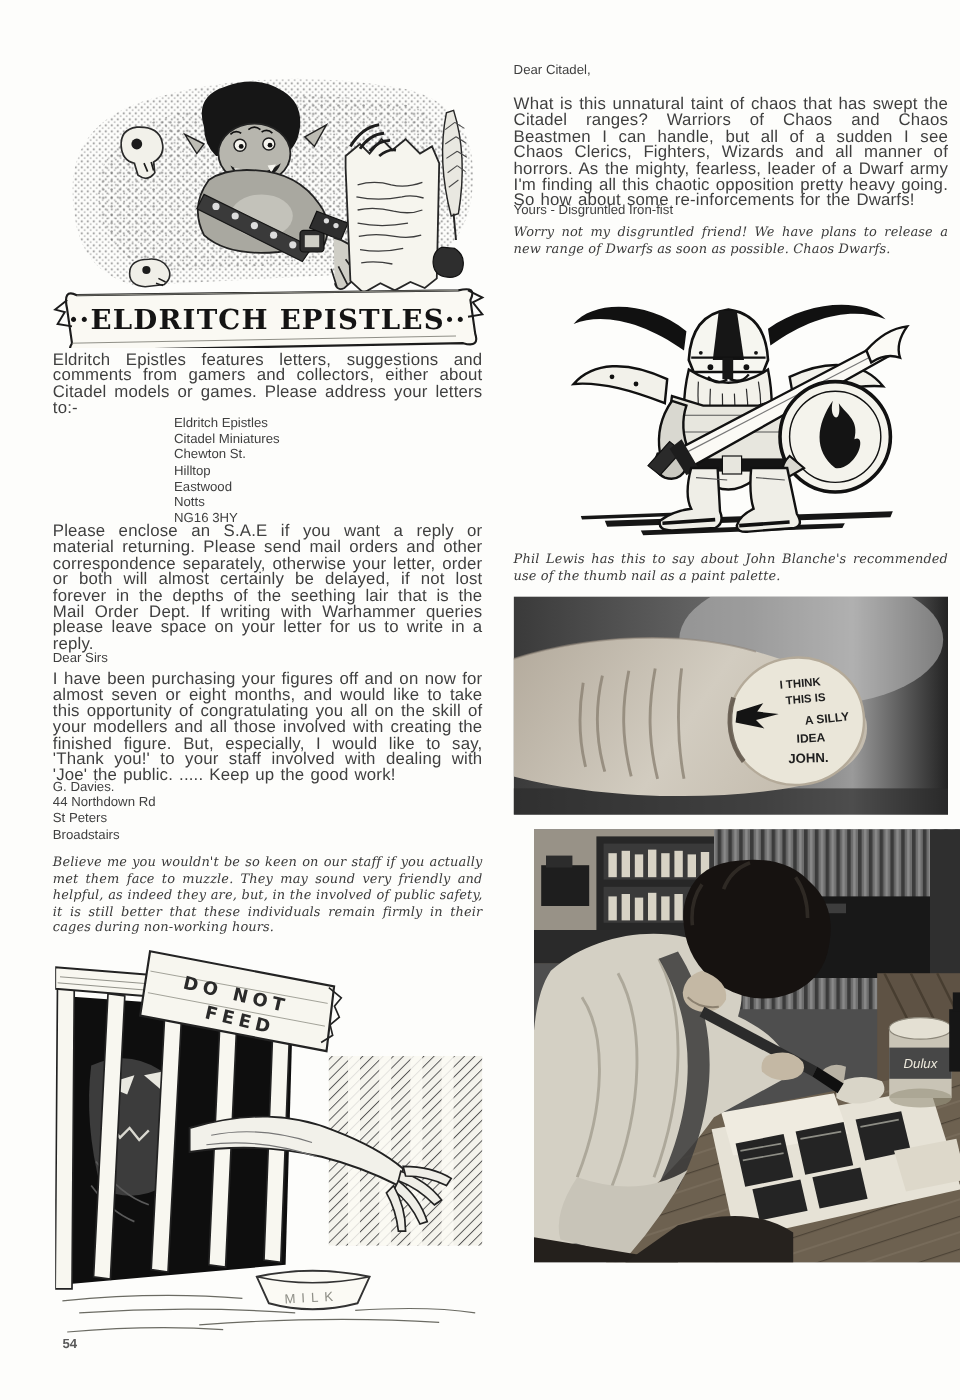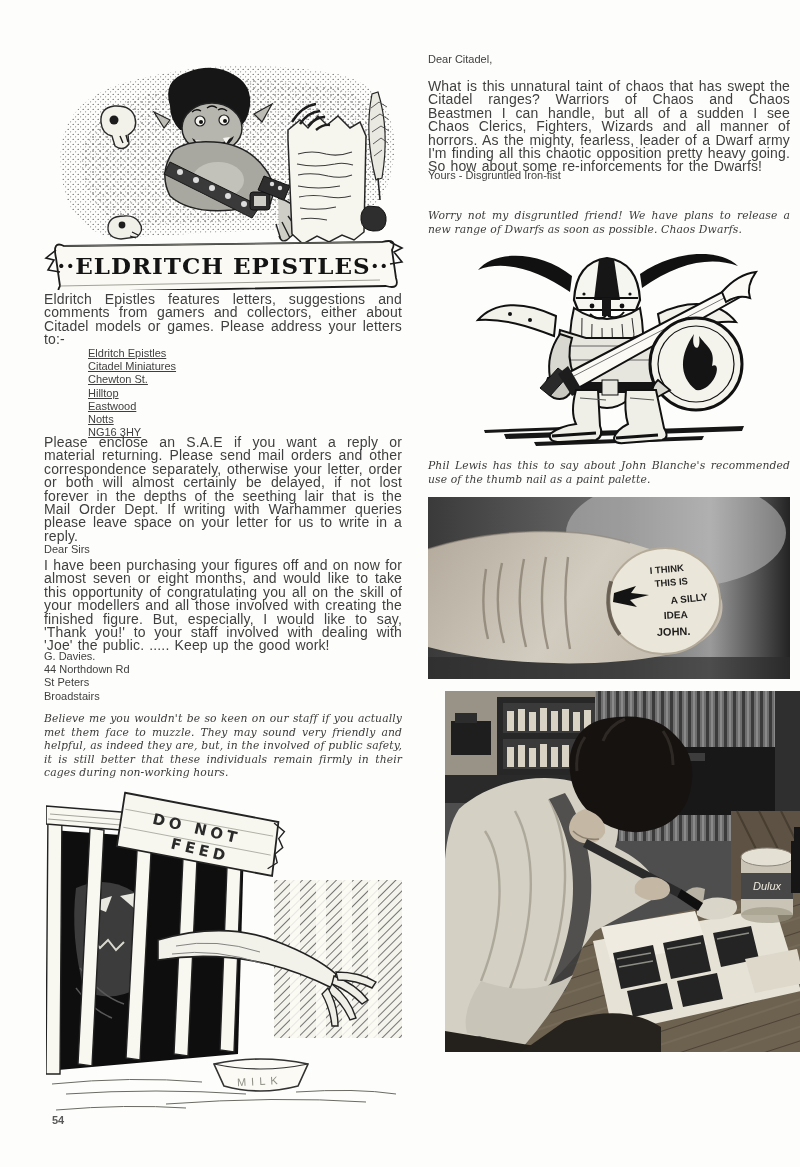--- a/index.html
+++ b/index.html
@@ -6,21 +6,21 @@
   #page{position:relative;width:800px;height:1167px;background:#fdfdfb;overflow:hidden;
         font-family:"Liberation Sans",sans-serif;color:#3f3f3f;}
   .col{position:absolute;top:0;height:934px;}
   #col-left{left:44px;width:358px;}
   #col-right{left:428px;width:362px;}
   .blk{position:absolute;left:0;width:100%;}
   .p{font-size:14px;line-height:13.4px;text-align:justify;letter-spacing:.15px;word-spacing:1px;}
   .pl{font-size:11px;line-height:13.2px;}
   .it{font-family:"DejaVu Serif",serif;font-style:italic;font-size:10.8px;line-height:13.6px;
       text-align:justify;letter-spacing:.1px;color:#3b3b3b;}
-  .addr{margin-left:44px;text-decoration:underline;}
+  .addr{margin-left:101px;}
   .addr div,.sig div{font-size:11px;line-height:13.2px;}
   .pagenum{position:absolute;left:52px;top:1114px;font-size:11px;color:#5a5a5a;font-weight:bold;}
   svg{display:block;}
   .photo{position:absolute;left:0;}
   text{font-family:"Liberation Sans",sans-serif;}
   .bannertext{font-family:"DejaVu Serif",serif;font-weight:bold;}
   .hand{font-family:"DejaVu Sans",sans-serif;font-weight:bold;}
 </style>
 </head>
 <body>
@@ -211,21 +211,21 @@
   <div class="pagenum">54</div>
 
   <div class="col" id="col-right">
 
     <div class="blk pl" style="top:53px;">Dear Citadel,</div>
 
     <div class="blk p" style="top:80px;">What is this unnatural taint of chaos that has swept the Citadel ranges?  Warriors of Chaos and Chaos Beastmen I can handle, but all of a sudden I see Chaos Clerics, Fighters, Wizards and all manner of horrors.  As the mighty, fearless, leader of a Dwarf army I'm finding all this chaotic opposition pretty heavy going.  So how about some re-inforcements for the Dwarfs!</div>
 
     <div class="blk pl" style="top:169px;">Yours - Disgruntled Iron-fist</div>
 
-    <div class="blk it" style="top:209px;font-style:italic;">Worry not my disgruntled friend!  We have plans to release a new range of Dwarfs as soon as possible.  Chaos Dwarfs.</div>
+    <div class="blk it" style="top:187px;font-style:italic;">Worry not my disgruntled friend!  We have plans to release a new range of Dwarfs as soon as possible.  Chaos Dwarfs.</div>
 
     <div class="blk" style="top:238px;left:16px;width:332px;">
       <svg width="332" height="214" viewBox="0 0 332 214">
 
         <g>
           <path d="M60,196 L300,188 L298,193 L62,201 Z" fill="#161616"></path>
           <path d="M90,204 L260,198 L258,202 L92,208 Z" fill="#161616"></path>
           <path d="M40,192 L120,189 L119,192 L41,195 Z" fill="#161616"></path>
         </g>
 

